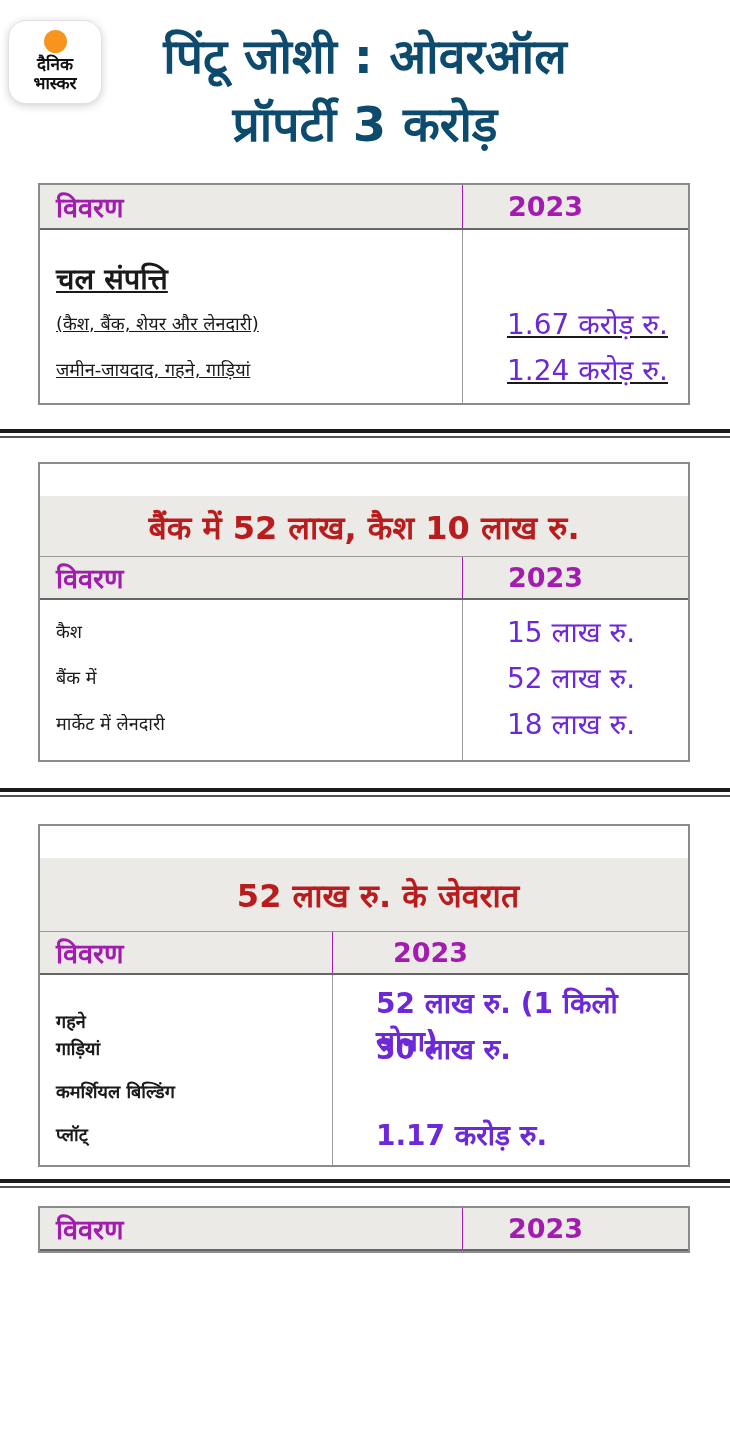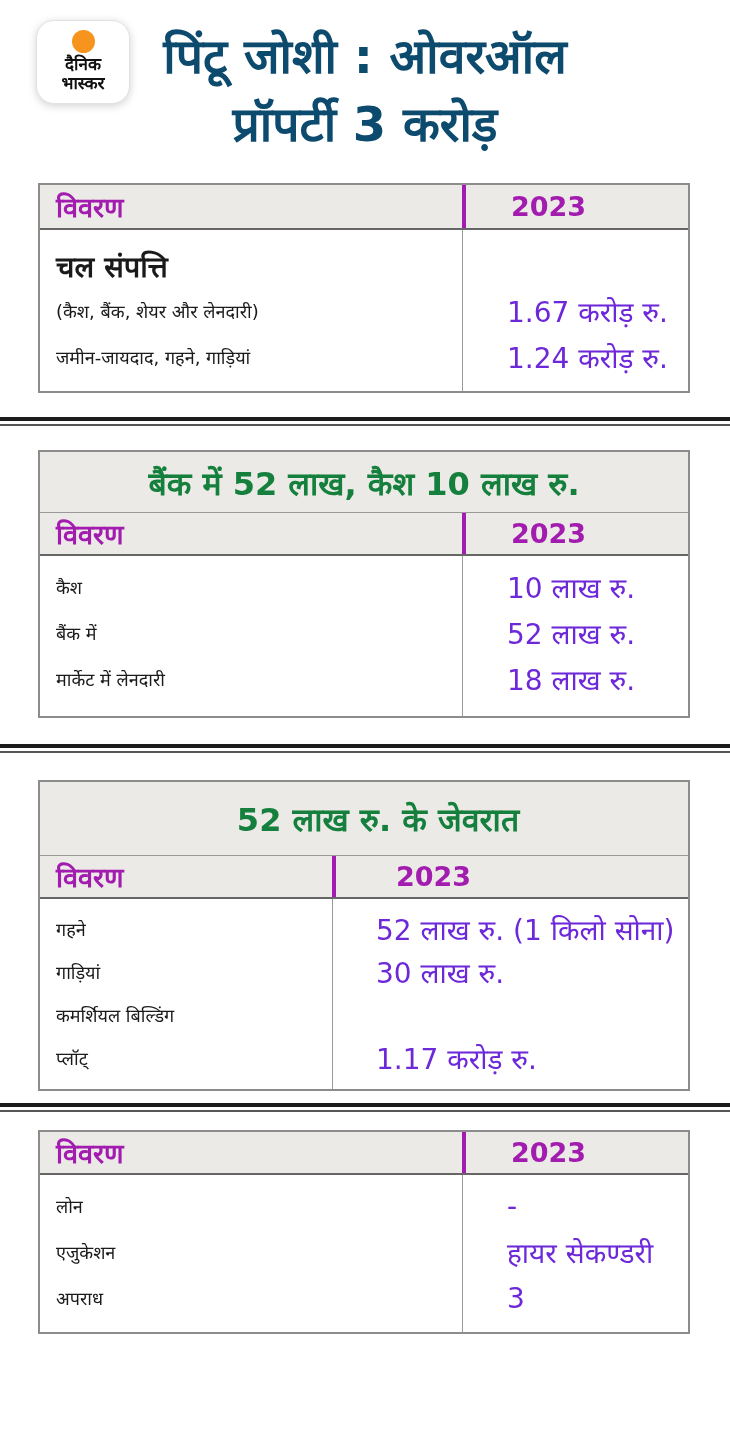--- a/index.html
+++ b/index.html
@@ -9,21 +9,21 @@
     width:730px; height:1440px;
     background:#ffffff;
     font-family:"DejaVu Sans", sans-serif;
     color:#1a1a1a;
     overflow:hidden;
   }
 
   
   .header { position:relative; height:172px; }
   .logo {
-    position:absolute; left:36px; top:20px;
+    position:absolute; left:8px; top:20px;
     width:94px; height:84px;
     background:#ffffff;
     border:1px solid #e2e2e2;
     border-radius:18px;
     box-shadow:0 2px 8px rgba(0,0,0,.18);
     display:flex; flex-direction:column; align-items:center;
     padding-top:9px;
   }
   .logo-dot {
     width:23px; height:23px; border-radius:50%;
@@ -62,59 +62,59 @@
   .tbl1 { margin-top:11px; }
   .tbl2 { margin-top:24px; }
   .tbl3 { margin-top:27px; }
   .tbl4 { margin-top:18px; }
 
   .tbl-title {
     background:#eceae6;
     border-bottom:1px solid #999;
     text-align:left;
     font-weight:700; font-size:32px;
-    color:#15803d;
-    display:flex; align-items:center; justify-content:center;
+    color:#b91c1c;
+    display:flex; align-items:center; justify-content:center;margin-top:32px;
   }
   .tbl2 .tbl-title { height:61px; }
   .tbl3 .tbl-title { height:74px;padding-left:28px; }
   .tbl4 .tbl-title { height:59px; }
 
   .thead {
     display:grid;
     background:#eceae6;
     border-bottom:2px solid #666;
     align-items:center;
     font-weight:700; font-size:27px; color:#a21caf;
   }
   .tbl1 .thead { height:45px; }
   .tbl2 .thead, .tbl3 .thead, .tbl4 .thead { height:43px; }
   .cols-a { grid-template-columns:422px 226px; }
   .cols-b { grid-template-columns:292px 356px; }
   .th-label { padding-left:16px; }
-  .th-year  { padding-left:45px; border-left:4px solid #a21caf; height:100%; display:flex; align-items:center; }
+  .th-year  { padding-left:45px; border-left:1px solid #a21caf; height:100%; display:flex; align-items:center; }
   .tbl3 .th-year { padding-left:60px; }
 
   .tbody { position:relative; }
-  .tbl1 .tbody { padding:12px 0 11px; }
+  .tbl1 .tbody { padding:24px 0 11px;text-decoration:underline; }
   .tbl2 .tbody { padding:8px 0 14px; }
   .tbl3 .tbody { padding:8px 0 10px; }
   .tbl4 .tbody { padding:8px 0 11px; }
   .tbody::before {
     content:""; position:absolute; top:0; bottom:0; width:1px; background:#9a9a9a;
   }
   .cols-a ::before { }
   .tbody.div-a::before { left:422px; }
   .tbody.div-b::before { left:292px; }
 
   .tr { display:grid; align-items:center; }
   .cols-a.tr { grid-template-columns:422px 226px; }
   .cols-b.tr { grid-template-columns:292px 356px; }
   .tbl1 .tr, .tbl2 .tr, .tbl4 .tr { height:46px; }
-  .tbl3 .tr { height:43px; }
+  .tbl3 .tr { height:43px;font-weight:bold; }
   .td-label { padding-left:16px; font-size:18px; color:#1a1a1a; }
   .td-value { padding-left:45px; font-size:28px; color:#6d28d9; }
   .tbl3 .td-value { padding-left:44px; }
   .bold .td-label { font-weight:700; font-size:29px; }
 </style>
 </head>
 <body>
 
 <div class="page">
 
@@ -157,21 +157,21 @@
 
   <div class="tbl tbl2">
     <div class="tbl-title">बैंक में 52 लाख, कैश 10 लाख रु.</div>
     <div class="thead cols-a">
       <div class="th-label">विवरण</div>
       <div class="th-year">2023</div>
     </div>
     <div class="tbody div-a">
       <div class="tr cols-a">
         <div class="td-label">कैश</div>
-        <div class="td-value">10 लाख रु.</div>
+        <div class="td-value">15 लाख रु.</div>
       </div>
       <div class="tr cols-a">
         <div class="td-label">बैंक में</div>
         <div class="td-value">52 लाख रु.</div>
       </div>
       <div class="tr cols-a">
         <div class="td-label">मार्केट में लेनदारी</div>
         <div class="td-value">18 लाख रु.</div>
       </div>
     </div>
@@ -205,29 +205,15 @@
     </div>
   </div>
 
   <div class="sep sep3"></div>
 
   <div class="tbl tbl4">
     <div class="thead cols-a">
       <div class="th-label">विवरण</div>
       <div class="th-year">2023</div>
     </div>
-    <div class="tbody div-a">
-      <div class="tr cols-a">
-        <div class="td-label">लोन</div>
-        <div class="td-value">-</div>
-      </div>
-      <div class="tr cols-a">
-        <div class="td-label">एजुकेशन</div>
-        <div class="td-value">हायर सेकण्डरी</div>
-      </div>
-      <div class="tr cols-a">
-        <div class="td-label">अपराध</div>
-        <div class="td-value">3</div>
-      </div>
-    </div>
   </div>
 
 </div>
 
 </body></html>

